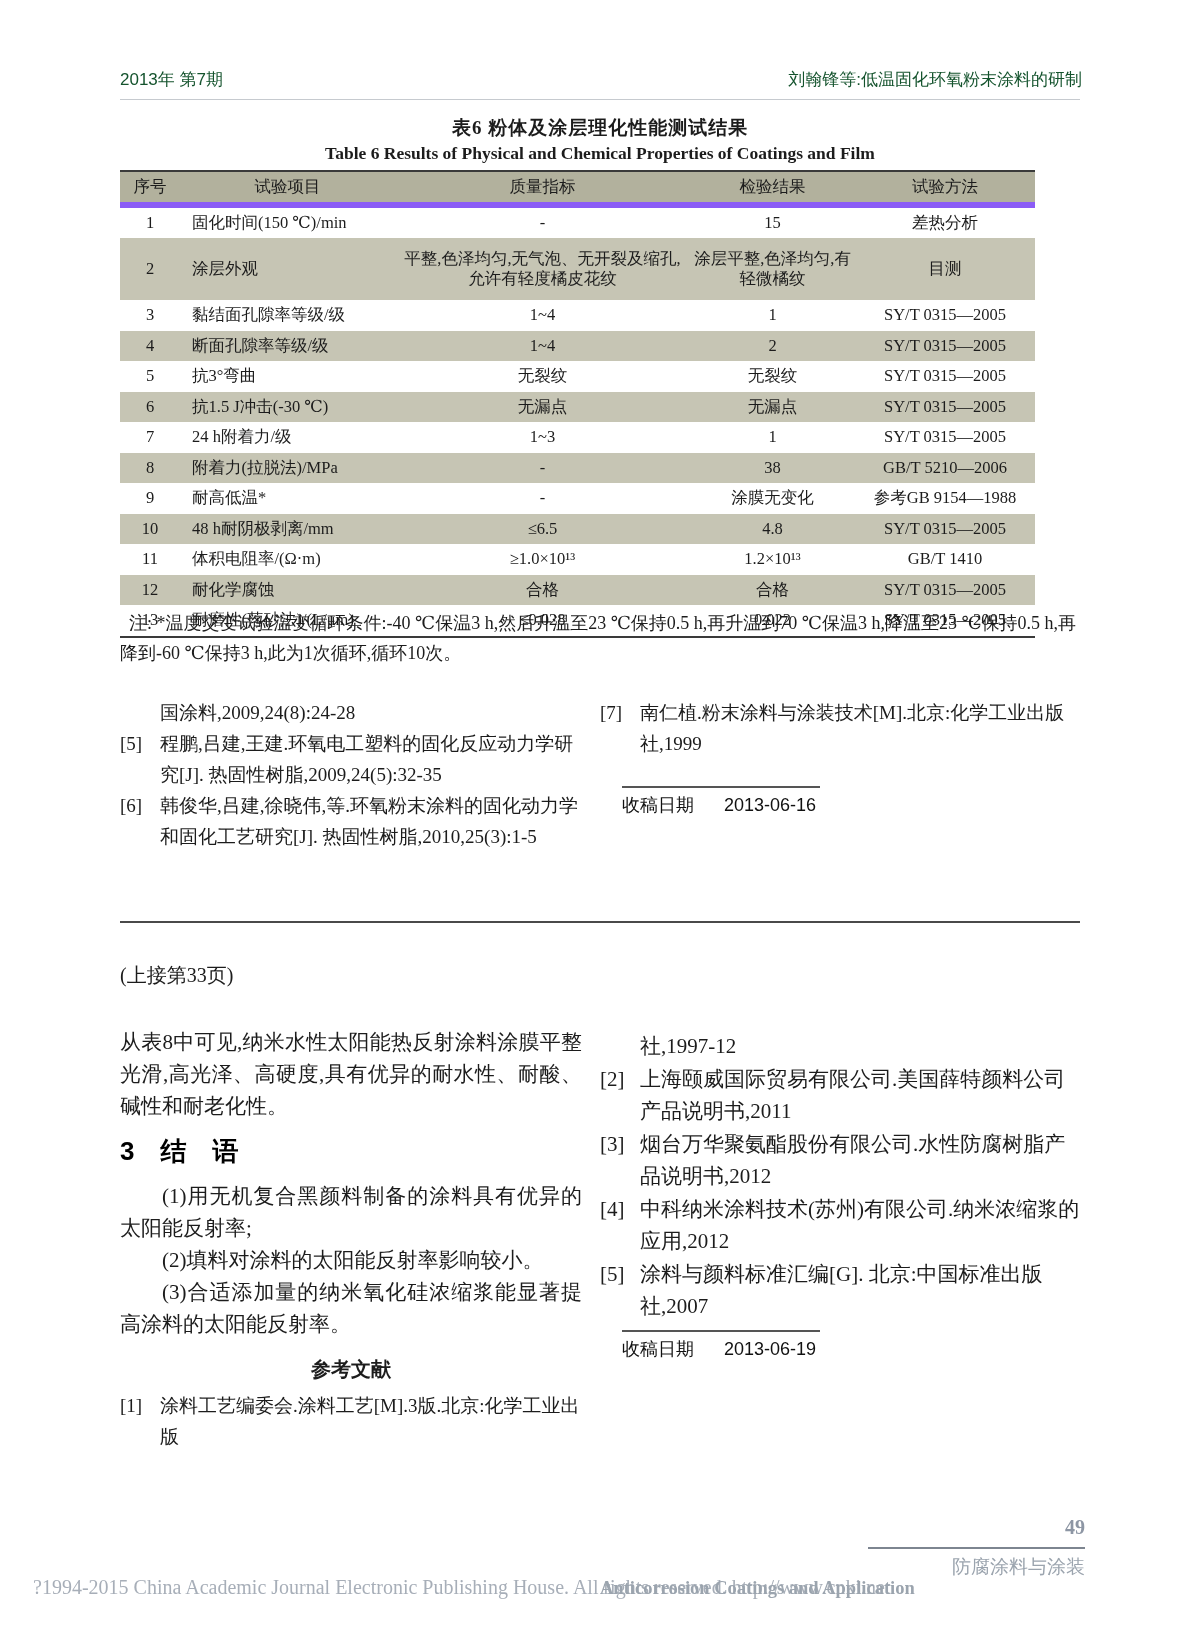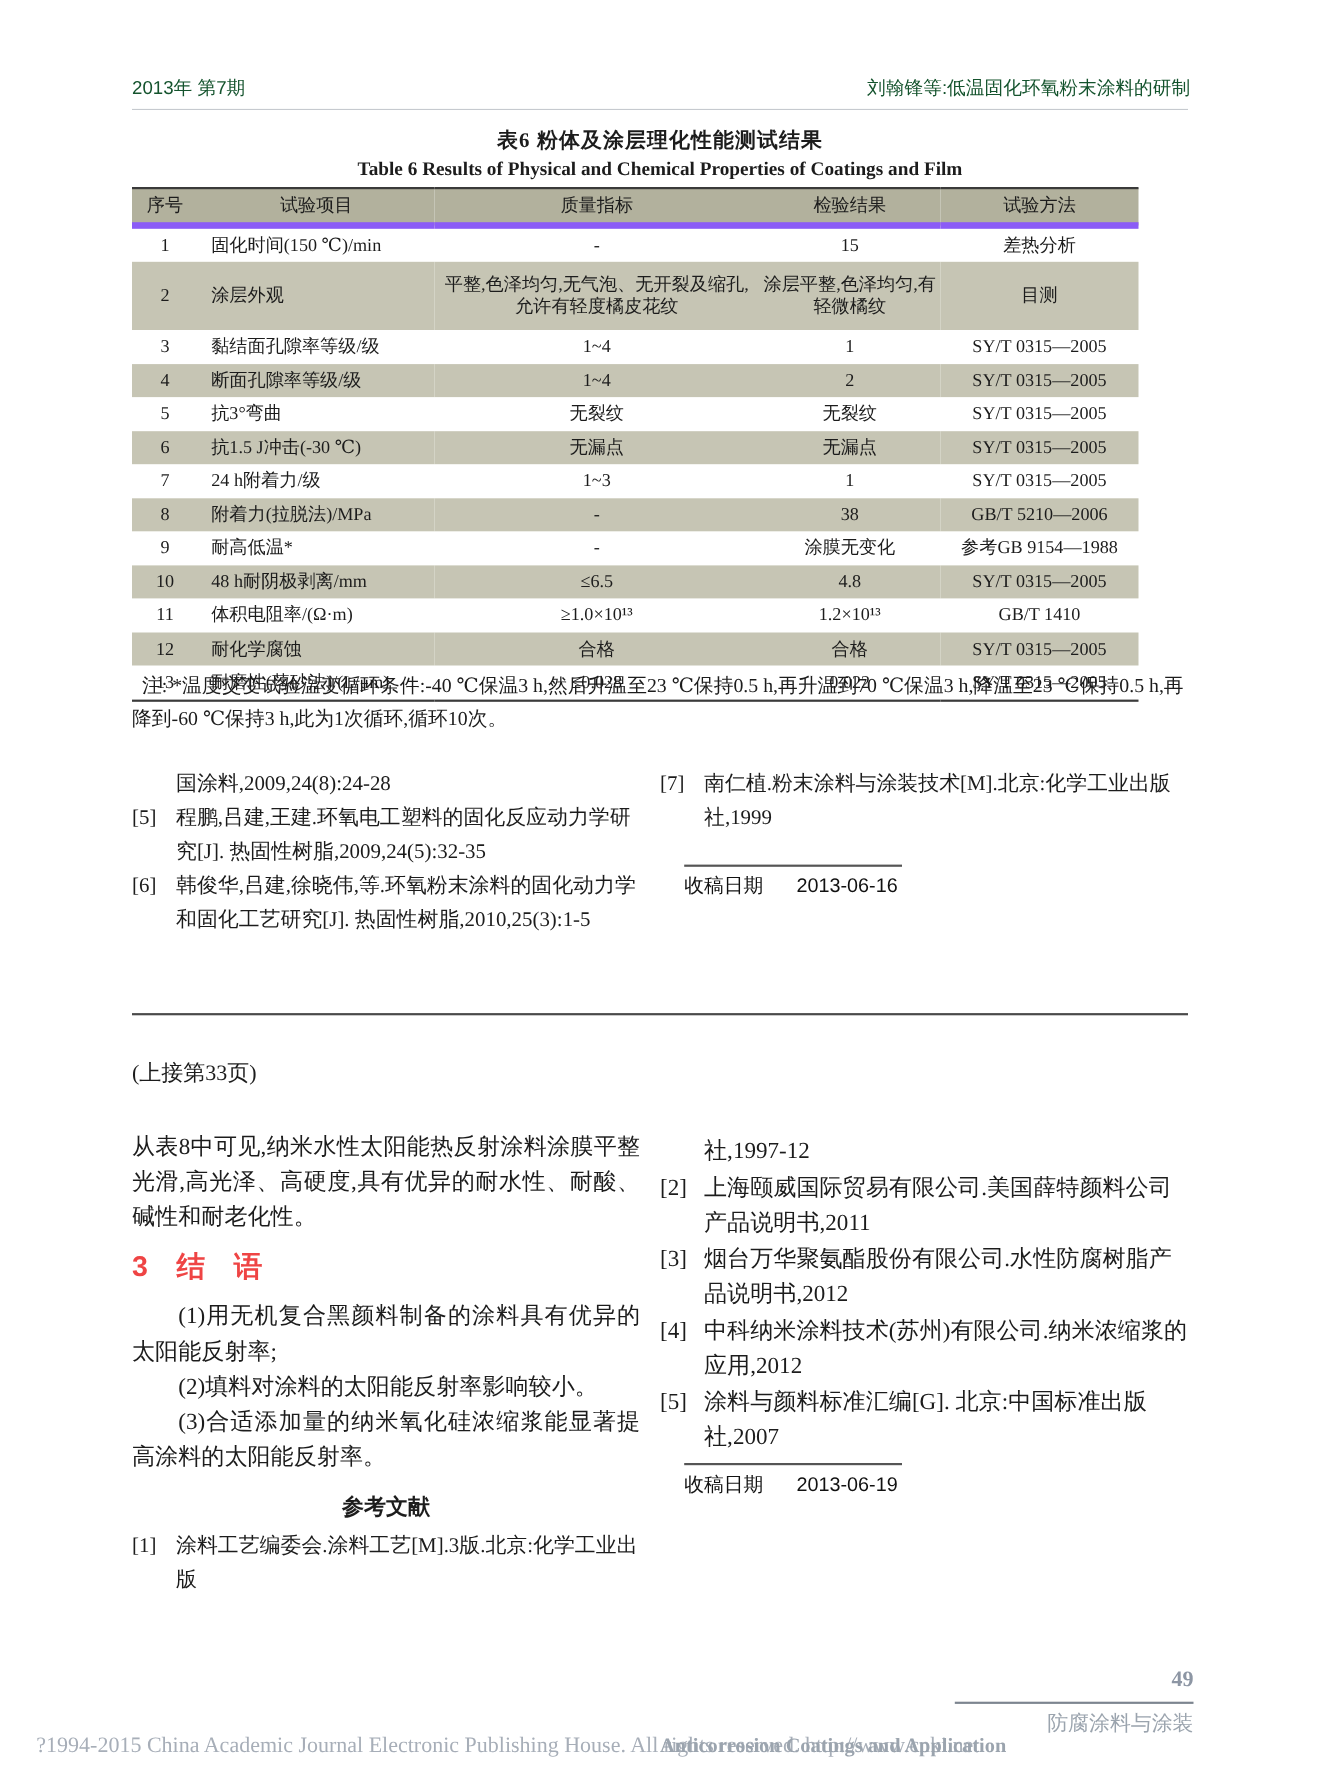--- a/index.html
+++ b/index.html
@@ -53,21 +53,21 @@
   .received .rtxt .dt{margin-left:30px;}
   .received1{left:622px;top:786px;}
   .received2{left:622px;top:1330px;}
 
   
   .middivider{left:120px;top:921px;width:960px;height:1.5px;background:#4a4a4a;}
 
   
   .contnote{left:120px;top:962px;font-size:20px;}
   .para{left:120px;top:1026px;width:462px;font-size:21px;line-height:32px;text-align:justify;}
-  .secheading{left:120px;top:1134px;font-size:26px;font-weight:bold;color:#ef4444;
+  .secheading{left:120px;top:1134px;font-size:26px;font-weight:bold;color:#000000;
               font-family:"Liberation Sans","DejaVu Sans",sans-serif;}
   .secheading .num{margin-right:26px;}
   .items{left:120px;top:1180px;width:462px;font-size:21px;line-height:32px;text-align:justify;}
   .items .itm{text-indent:42px;}
   .refstitle{left:120px;top:1356px;width:462px;text-align:center;font-size:20px;font-weight:bold;}
   .refs-bot-left{left:120px;top:1390px;width:462px;}
   .refs-bot-right{left:600px;top:1030px;width:482px;font-size:21px;line-height:32.5px;}
 
   
   .pagenum{right:115px;top:1516px;font-size:20px;font-weight:bold;color:#8d96a4;}

